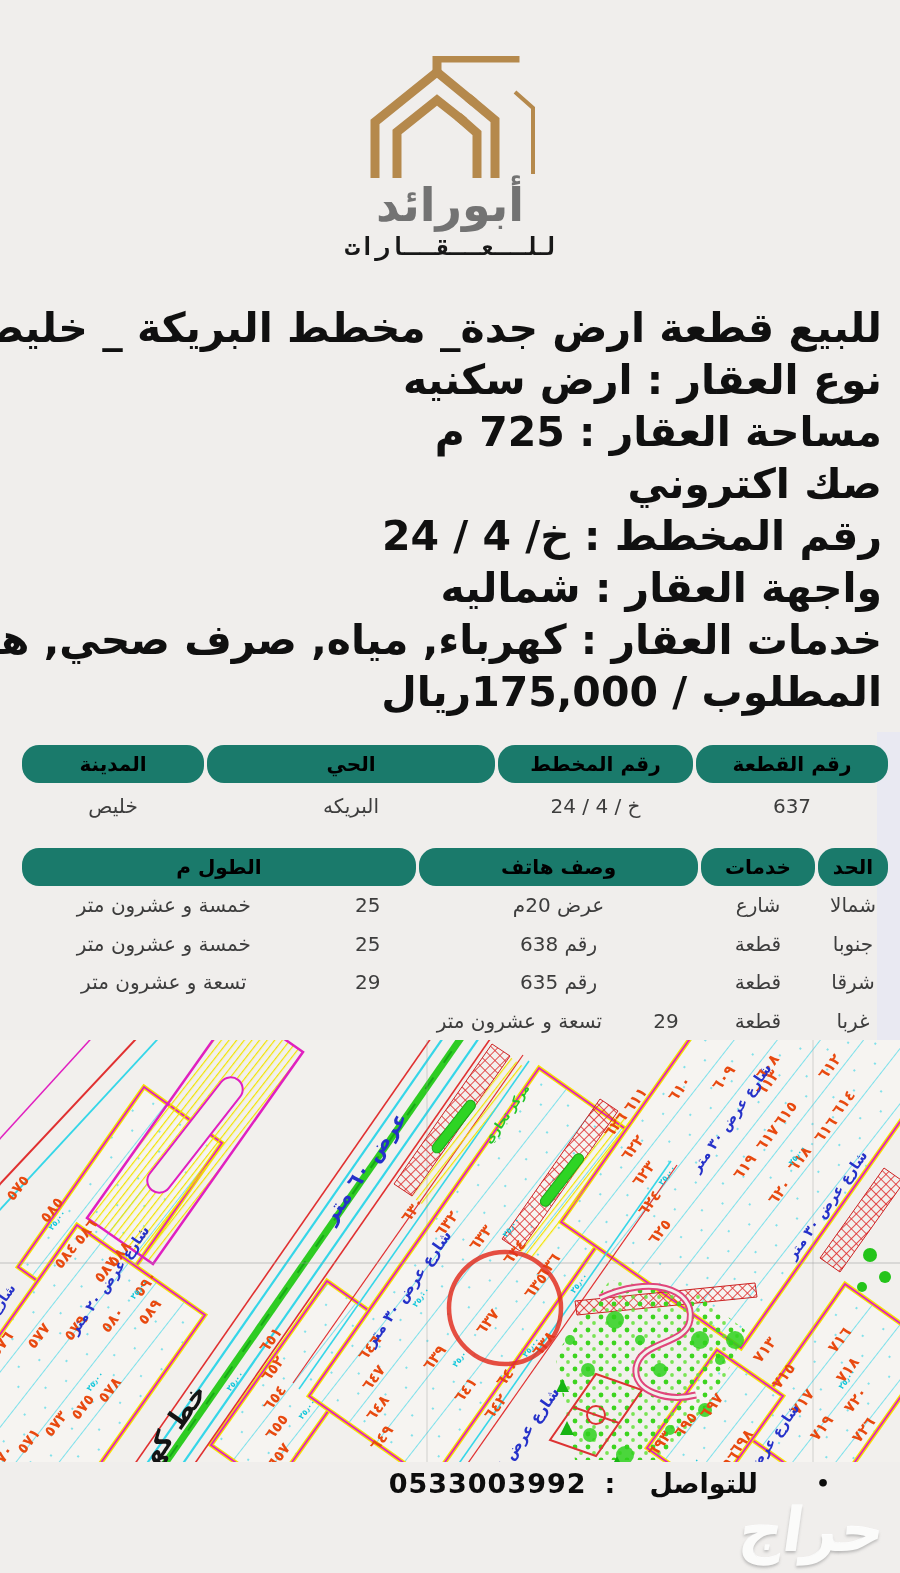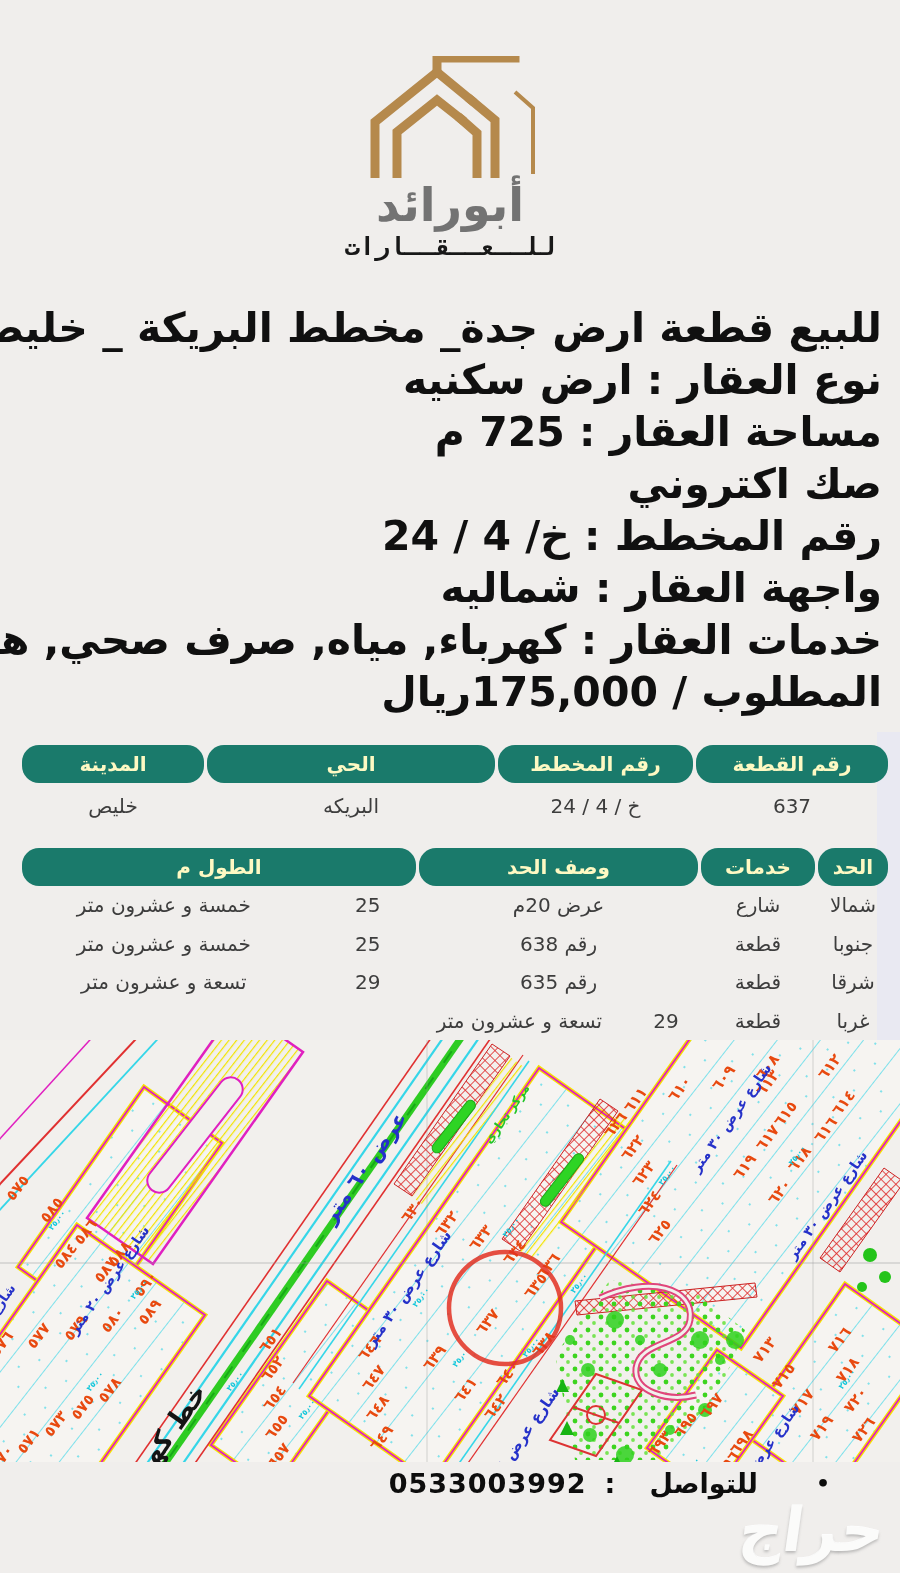--- a/index.html
+++ b/index.html
@@ -18,21 +18,21 @@
                    letter-spacing:2px;font-family:Liberation Mono, monospace; }
 
   
   .listing { position:absolute; top:302px; right:18px; left:14px; text-align:right; }
   .listing .line { font-size:41px; font-weight:bold; color:#101010; line-height:52px;
                    white-space:nowrap; }
 
   
   .tbl { position:absolute; right:12px; width:866px; }
   .tbl .hdr, .tbl .row { display:grid; column-gap:3px; direction:rtl; }
-  .tbl .hdr > div { background:#1a7a6b; color:#fef9c3; font-weight:bold; font-size:20px;
+  .tbl .hdr > div { background:#1a7a6b; color:#000000; font-weight:bold; font-size:20px;
                     display:flex; align-items:center; justify-content:center;border-radius:17px; }
   .tbl .row > div { color:#3d3d3d; font-size:20px;
                     display:flex; align-items:center; justify-content:center; }
   #plot-table { top:745px; }
   #plot-table .hdr, #plot-table .row { grid-template-columns:192px 195px 288px auto; }
   #plot-table .hdr > div { height:38px; }
   #plot-table .row > div { height:46px; }
   #bounds-table { top:848px; }
   #bounds-table .hdr, #bounds-table .row { grid-template-columns:70px 114px 279px auto; }
   #bounds-table .hdr > div { height:38px; }
@@ -107,21 +107,21 @@
       <div>خ / 4 / 24</div>
       <div>البريكه</div>
       <div>خليص</div>
     </div>
   </div>
 
   <div class="tbl" id="bounds-table">
     <div class="hdr">
       <div>الحد</div>
       <div>خدمات</div>
-      <div>وصف الحد</div>
+      <div>وصف هاتف</div>
       <div>الطول م</div>
     </div>
     <div class="row">
       <div>شمالا</div>
       <div>شارع</div>
       <div>عرض 20م</div>
       <div class="len-cell">
         <span class="words">خمسة و عشرون متر</span>
         <span class="num">25</span>
       </div>

